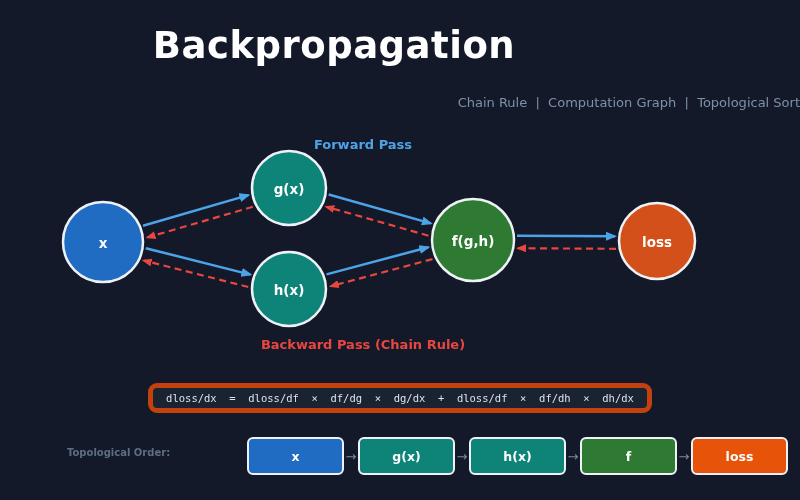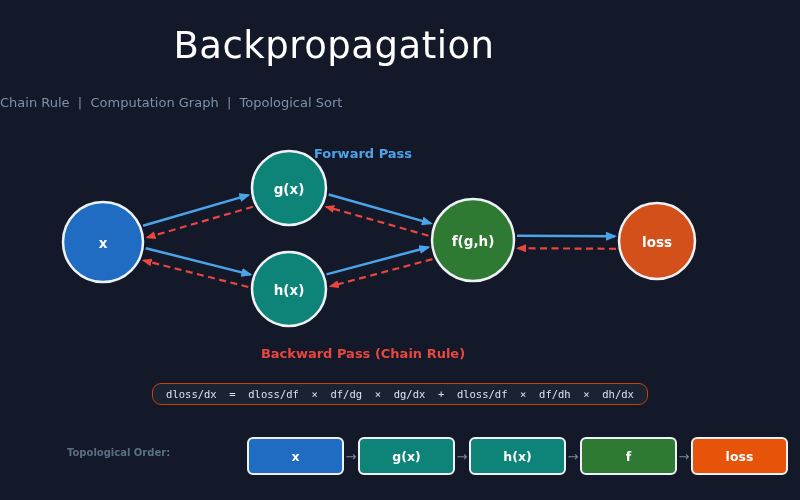--- a/index.html
+++ b/index.html
@@ -3,36 +3,36 @@
 <meta charset="utf-8">
 <style>
   html,body{margin:0;padding:0}
   body{
     width:800px;height:500px;position:relative;overflow:hidden;
     background:#131929;
     font-family:"DejaVu Sans","Liberation Sans",sans-serif;
   }
   .title{
     position:absolute;top:24px;left:0;width:668px;text-align:center;
-    color:#ffffff;font-size:37px;font-weight:normal;letter-spacing:0.5px;
+    color:#ffffff;font-size:37px;font-weight:bold;letter-spacing:0.5px;
   }
   .subtitle{
-    position:absolute;top:95px;left:0;width:800px;text-align:left;
+    position:absolute;top:95px;left:0;width:800px;text-align:right;
     color:#7e90a9;font-size:13px;white-space:pre;
   }
   #graph-svg{position:absolute;top:0;left:0}
   .pass-label{
     position:absolute;font-weight:bold;font-size:13px;
-    transform:translateX(-50%);white-space:nowrap;margin-top:9px;
+    transform:translateX(-50%);white-space:nowrap;
   }
   .pass-forward{left:363px;top:137px}
   .pass-backward{left:363px;top:337px}
   .formula-wrap{position:absolute;top:383px;left:0;width:800px;text-align:center}
   .formula{
-    display:inline-block;background:#1a2332;border:1px solid #c2410c;
+    display:inline-block;background:#1a2332;border:5px solid #c2410c;
     border-radius:9px;padding:4px 13px;color:#dde3ec;
     font-family:"DejaVu Sans Mono","Liberation Mono",monospace;
     font-size:10.5px;white-space:pre;
   }
   .topo-label{
     position:absolute;left:67px;top:447px;color:#5a6e85;
     font-weight:bold;font-size:10px;white-space:nowrap;
   }
   .topo-row{position:absolute;left:247px;top:437px;display:flex;align-items:center}
   .topo-box{

